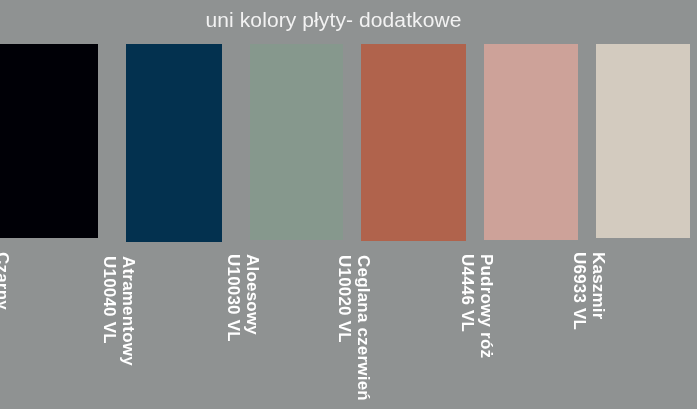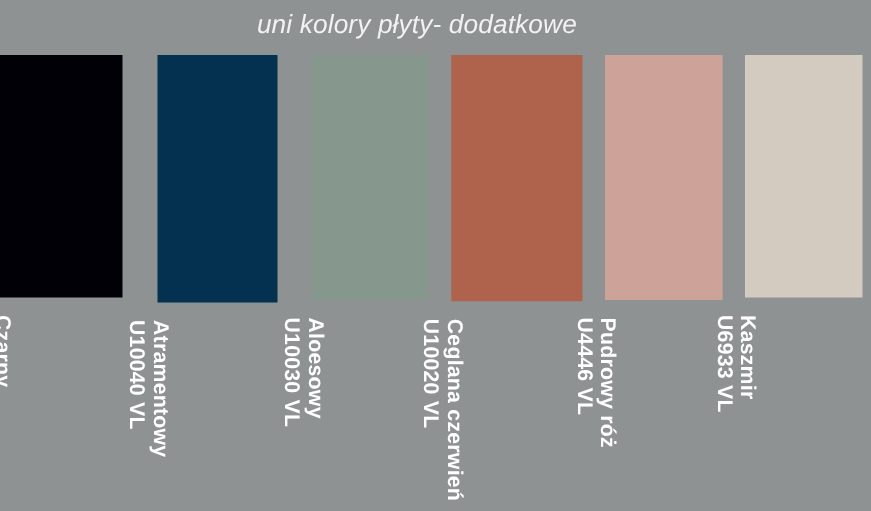--- a/index.html
+++ b/index.html
@@ -22,21 +22,20 @@
     position: absolute;
     top: 8px;
     left: 0;
     width: 667px;
     text-align: center;
     color: #f2f2f2;
     font-size: 21px;
     font-weight: 400;
     letter-spacing: 0.1px;
     white-space: nowrap;
-    font-style: italic;
   }
   .swatch-col {
     position: absolute;
     top: 44px;
   }
   .chip {
     width: 100%;
   }
   .label-wrap {
     position: absolute;

